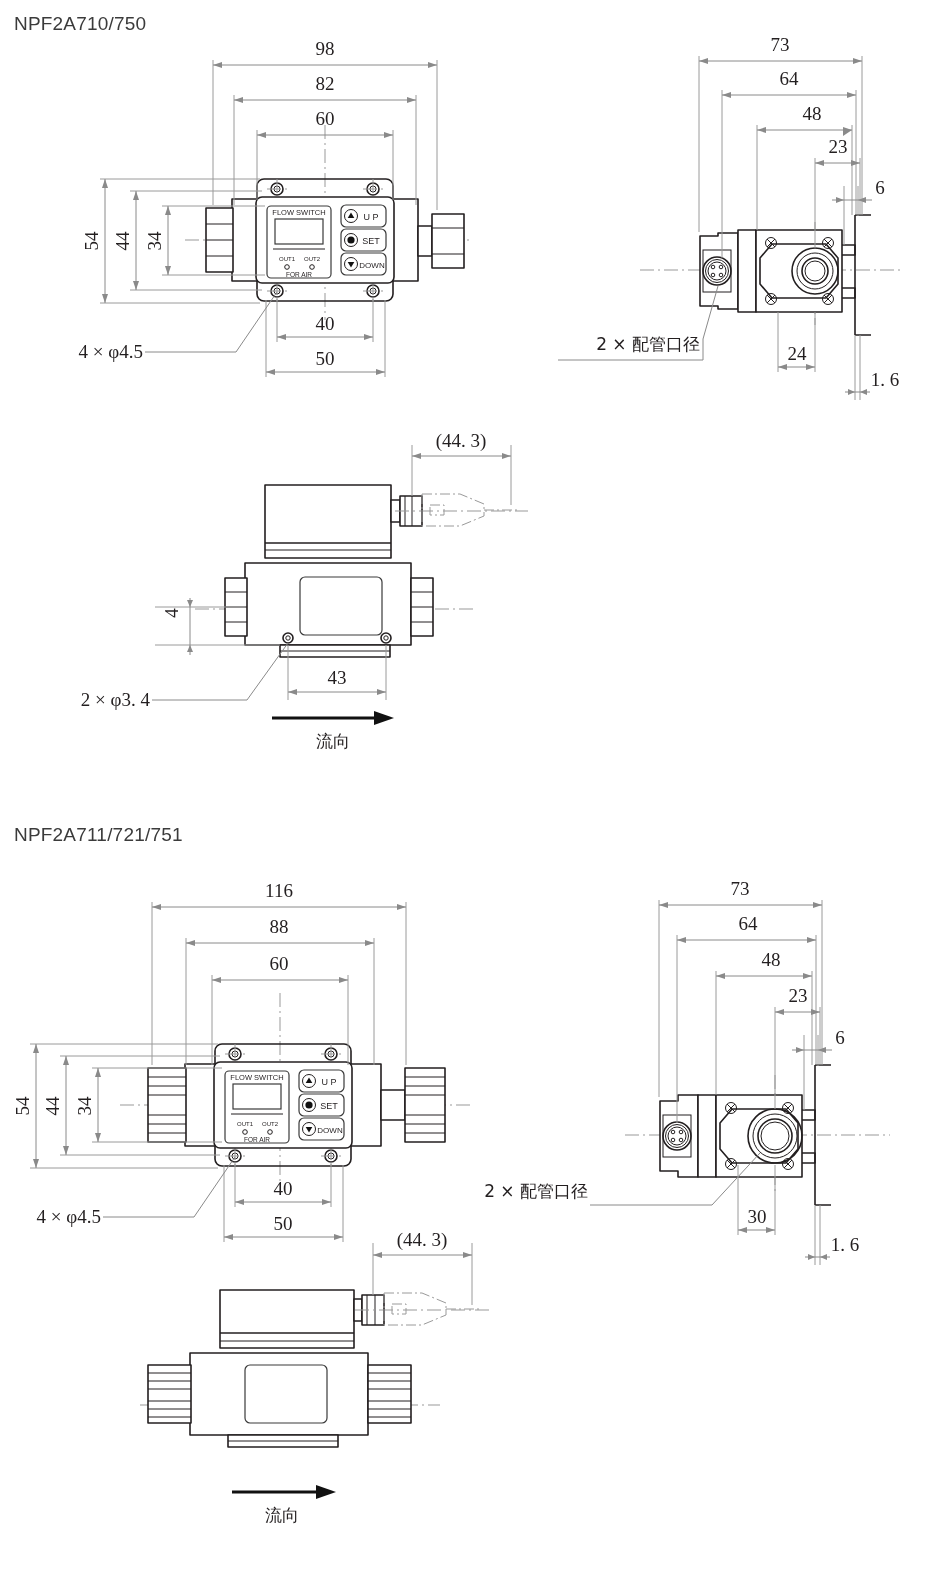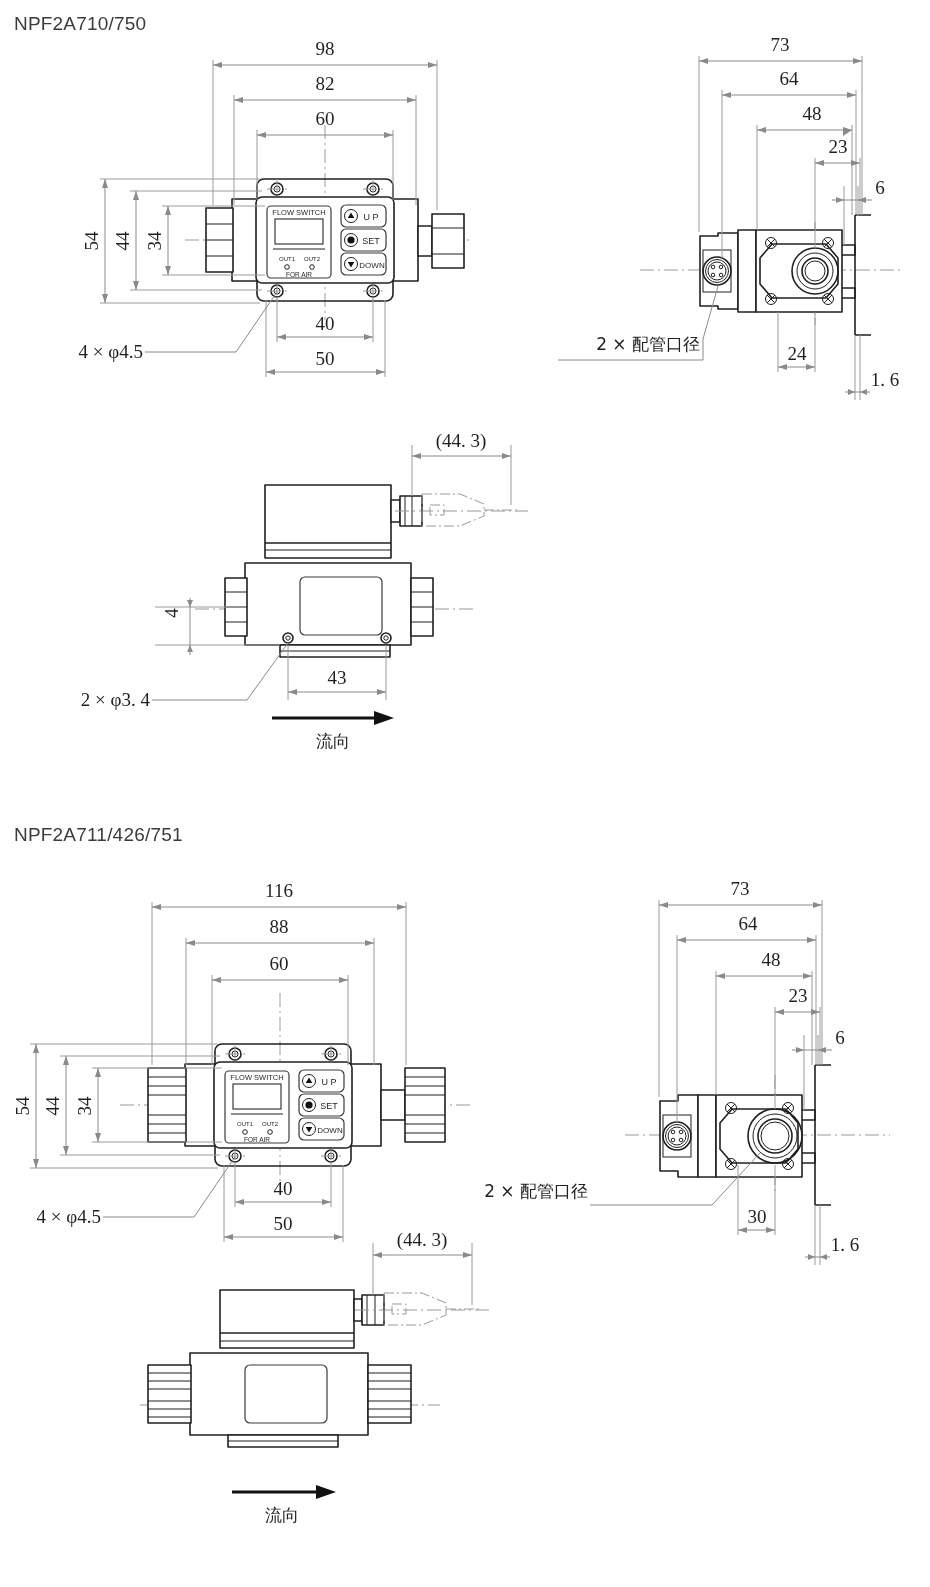--- a/index.html
+++ b/index.html
@@ -355,21 +355,21 @@
       <line class="lead" x1="247" y1="700" x2="288" y2="643"></line>
       <line class="lead" x1="152" y1="700" x2="247" y2="700"></line>
       <text class="dimtxt" x="150" y="706" text-anchor="end">2 × φ3. 4</text>
 
       <line class="flowarrow" x1="272" y1="718" x2="378" y2="718"></line>
       <polygon class="flowhead" points="394,718 374,711 374,725"></polygon>
       <text class="cjk" x="333" y="747" text-anchor="middle" font-size="19">流向</text>
     </g>
   </svg>
 
-  <div class="model-title" style="left:14px;top:824px;">NPF2A711/426/751</div>
+  <div class="model-title" style="left:14px;top:824px;">NPF2A711/721/751</div>
 
   <svg width="930" height="720" style="top:865px;left:0;">
 
     <g>
       <line class="center" x1="120" y1="240" x2="470" y2="240"></line>
       <line class="center" x1="280" y1="128" x2="280" y2="320"></line>
 
       <path class="obj" d="M222,179 h122 a7,7 0 0 1 7,7 v108 a7,7 0 0 1 -7,7 h-122 a7,7 0 0 1 -7,-7 v-108 a7,7 0 0 1 7,-7 z"></path>
       <g>
         <circle class="obj" cx="235" cy="189" r="6" fill="#fff"></circle>

